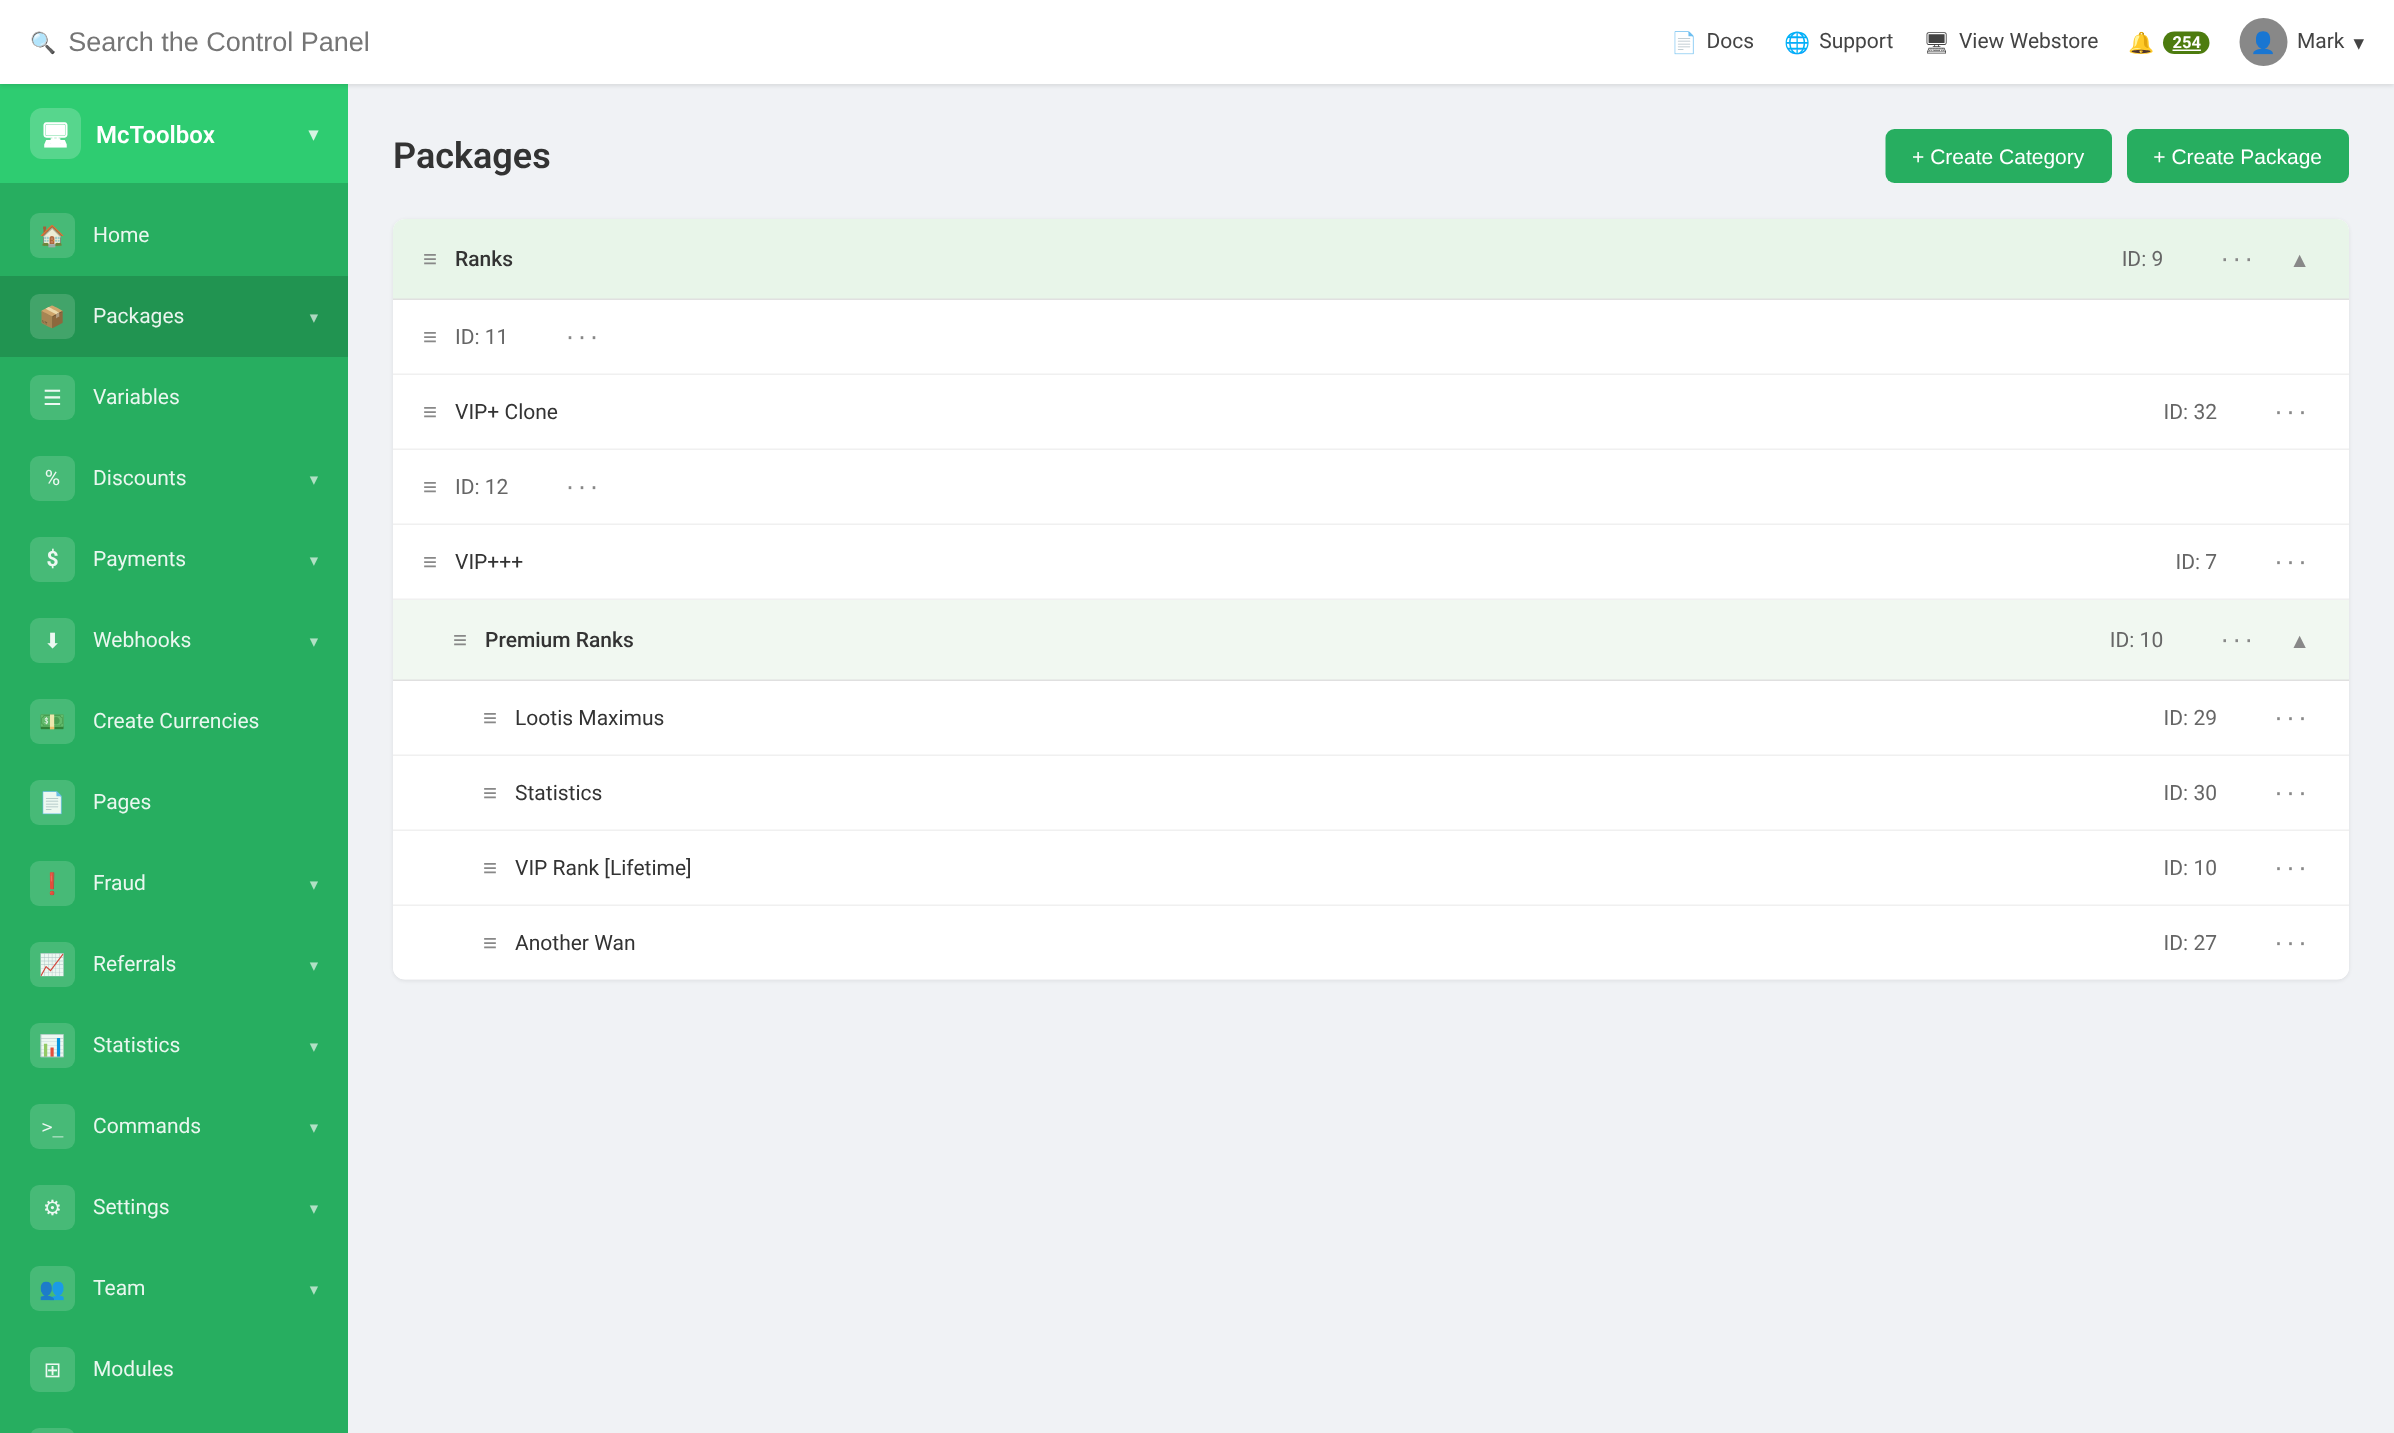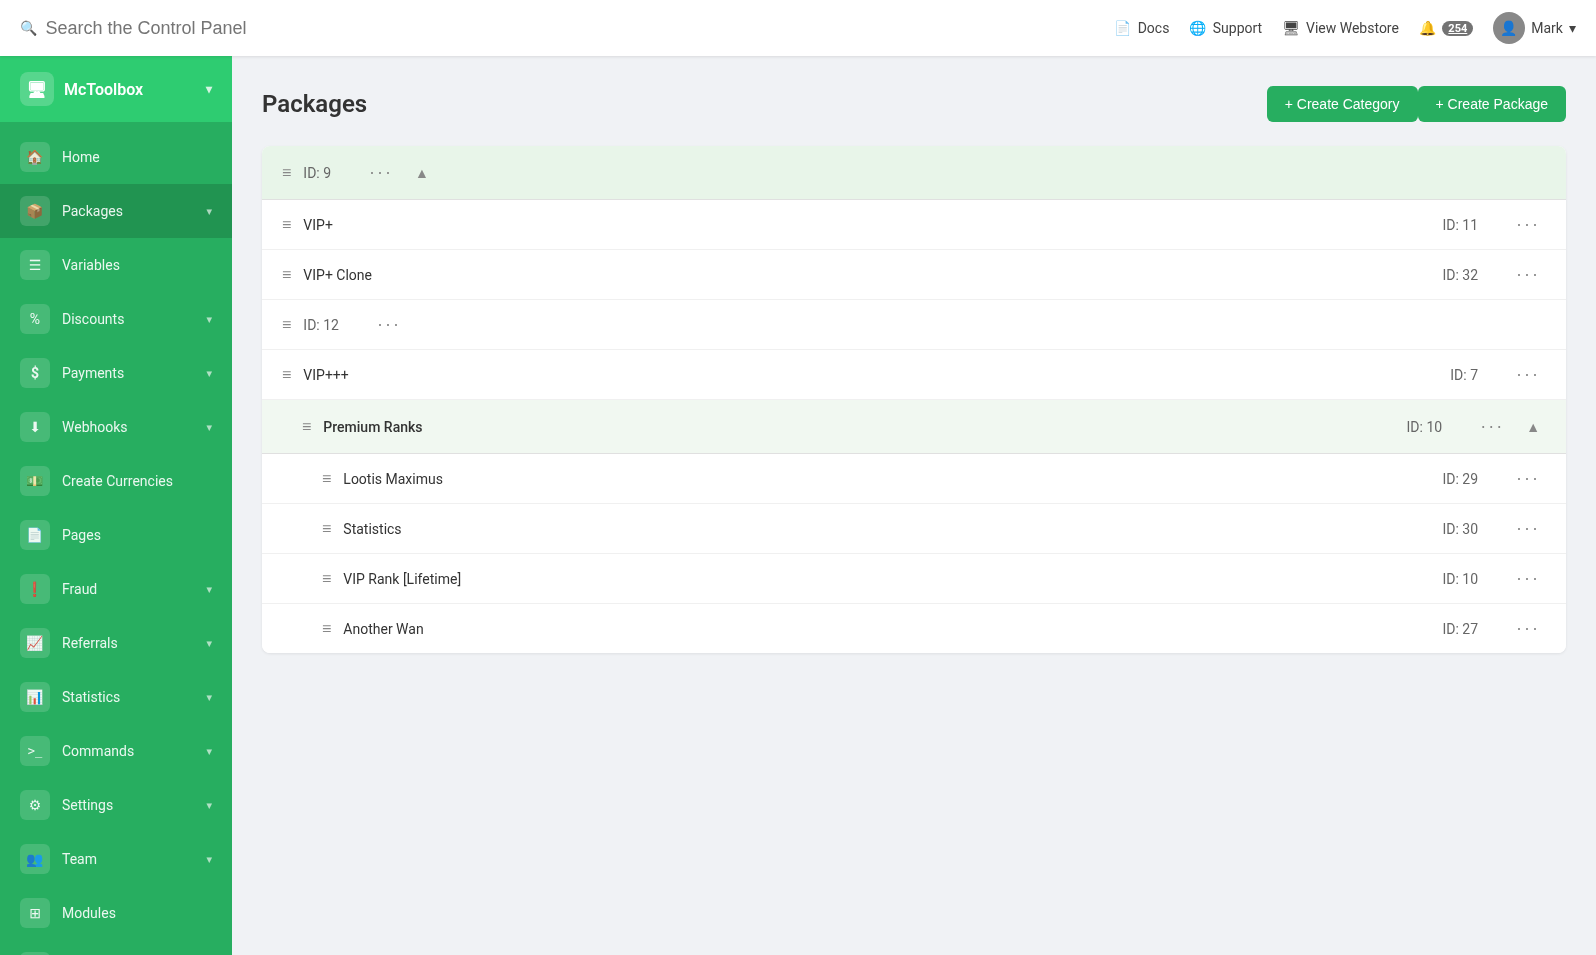--- a/index.html
+++ b/index.html
@@ -40,21 +40,21 @@
       color: #444;
     }
     .topnav-right .nav-item {
       display: flex;
       align-items: center;
       gap: 6px;
       cursor: pointer;
       color: #444;
     }
     .notification-badge {
-      background: #737373;
+      background: #4d7c0f;
       color: #fff;
       border-radius: 10px;
       padding: 1px 6px;
       font-size: 11px;
       font-weight: bold;
       text-decoration: underline;
     }
     .user-menu {
       display: flex;
       align-items: center;
@@ -153,20 +153,21 @@
       justify-content: space-between;
       margin-bottom: 24px;
     }
     .page-title {
       font-size: 24px;
       font-weight: 600;
       color: #333;
     }
     .page-actions {
       display: flex;
+      gap: 10px;
     }
     .btn-primary {
       background: #27ae60;
       color: #fff;
       border: none;
       padding: 10px 18px;
       border-radius: 6px;
       font-size: 14px;
       font-weight: 500;
       cursor: pointer;
@@ -395,30 +396,30 @@
       <div class="page-actions">
         <button class="btn-primary">+ Create Category</button>
         <button class="btn-primary">+ Create Package</button>
       </div>
     </div>
 
     <div class="package-list">
 
       <div class="category-row">
         <span class="drag-handle">≡</span>
+        <span class="row-name">Ranks</span>
         <span class="row-id">ID: 9</span>
         <div class="row-actions">
           <button class="more-btn">···</button>
           <button class="collapse-btn">▲</button>
         </div>
       </div>
 
       <div class="package-row">
         <span class="drag-handle">≡</span>
-        <span class="row-name">VIP+</span>
         <span class="row-id">ID: 11</span>
         <div class="row-actions">
           <button class="more-btn">···</button>
         </div>
       </div>
 
       <div class="package-row">
         <span class="drag-handle">≡</span>
         <span class="row-name">VIP+ Clone</span>
         <span class="row-id">ID: 32</span>

